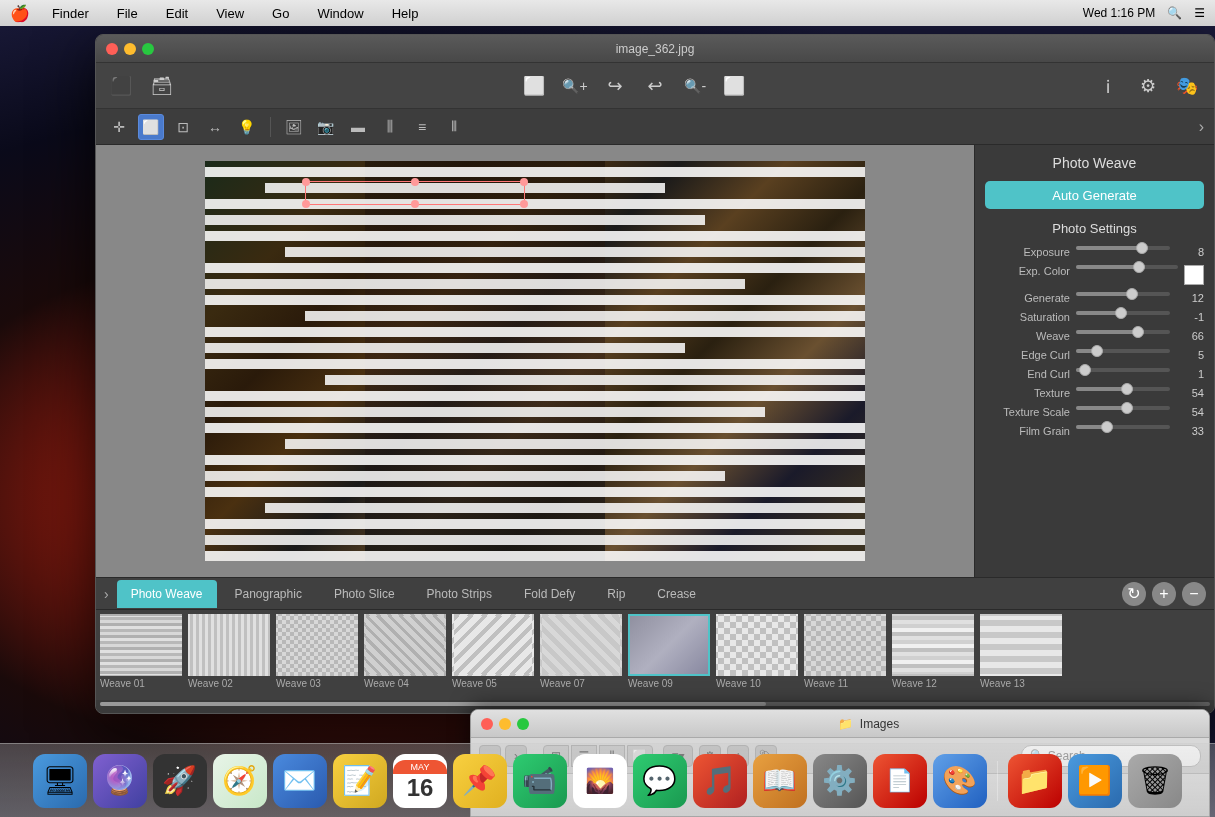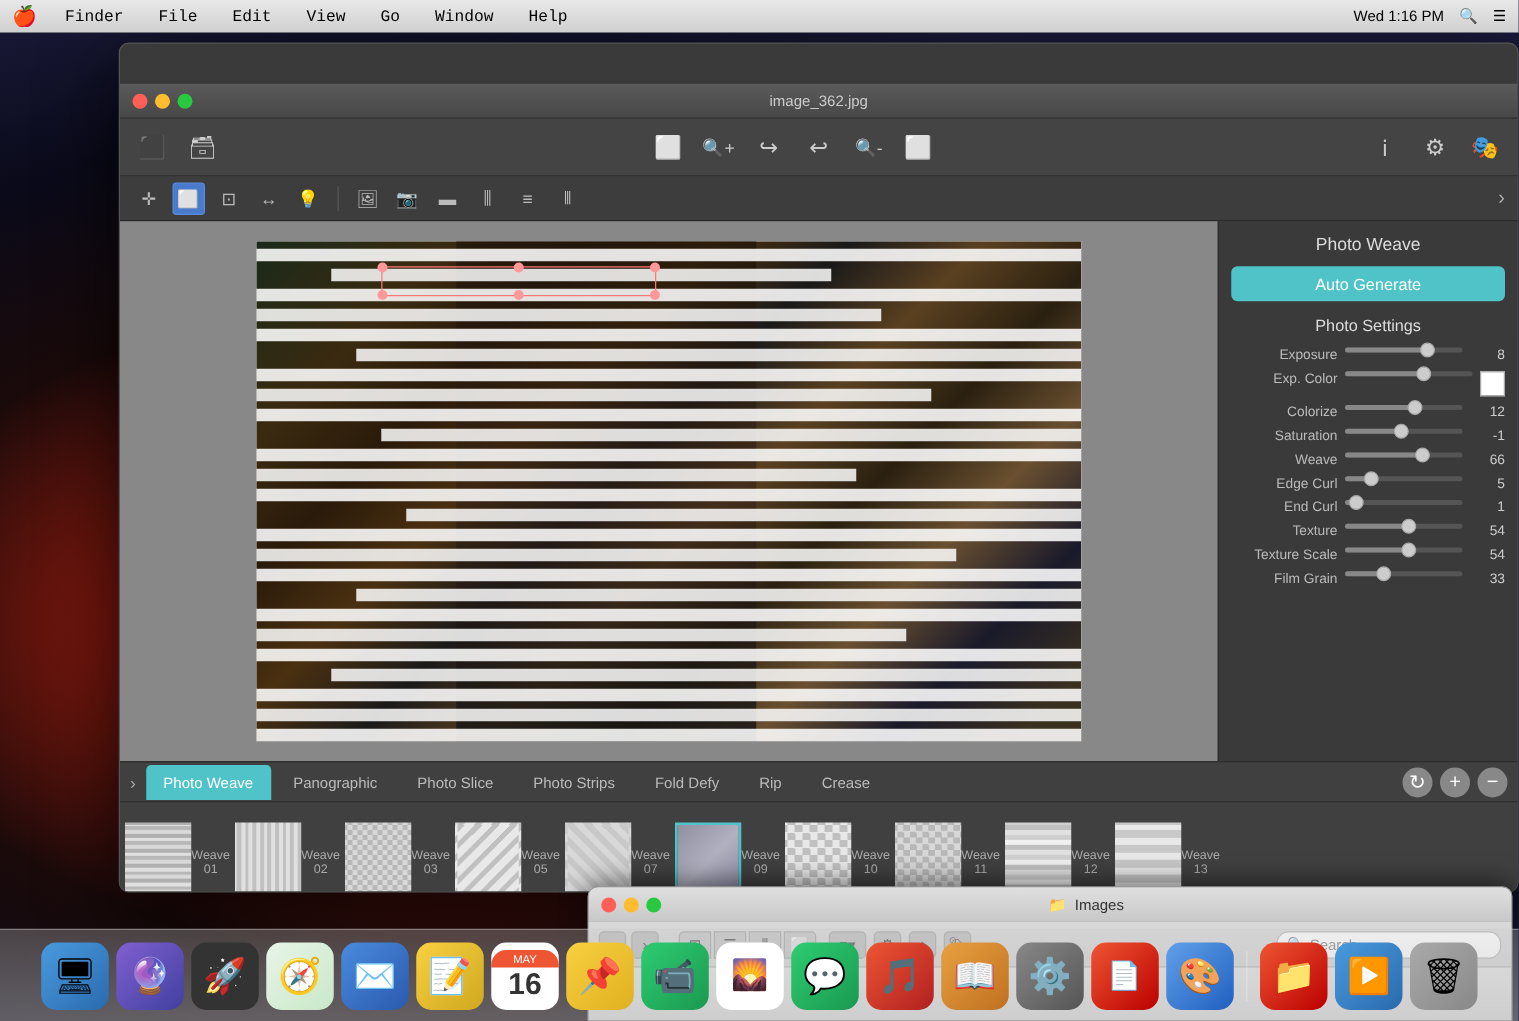--- a/index.html
+++ b/index.html
@@ -5,36 +5,35 @@
     * { margin: 0; padding: 0; box-sizing: border-box; }
     body { width: 1215px; height: 817px; background: #1a1a2e; font-family: -apple-system, BlinkMacSystemFont, 'Helvetica Neue', Arial, sans-serif; overflow: hidden; position: relative; }
 
     
     .menubar {
       width: 100%; height: 26px; background: linear-gradient(180deg, #e8e8e8, #d0d0d0);
       display: flex; align-items: center; padding: 0 10px; gap: 16px;
       font-size: 13px; font-weight: 500; color: #000; position: relative; z-index: 100;
     }
     .menubar-apple { font-size: 16px; }
-    .menubar-item { cursor: pointer; padding: 2px 6px; border-radius: 4px; font-family: Liberation Mono, monospace; }
+    .menubar-item { cursor: pointer; padding: 2px 6px; border-radius: 4px; }
     .menubar-right { margin-left: auto; display: flex; align-items: center; gap: 12px; font-size: 12px; }
 
     
     .app-window {
       position: absolute; top: 34px; left: 95px; width: 1120px; height: 680px;
       background: #3a3a3a; border-radius: 8px; box-shadow: 0 20px 60px rgba(0,0,0,0.8);
       overflow: hidden; border: 1px solid #555;
     }
 
     
     .title-bar {
       height: 28px; background: linear-gradient(180deg, #5a5a5a, #484848);
       display: flex; align-items: center; justify-content: center; position: relative;
       border-bottom: 1px solid #333;
-      margin-top: 32px;
     }
     .window-controls { position: absolute; left: 10px; display: flex; gap: 6px; }
     .window-btn { width: 12px; height: 12px; border-radius: 50%; border: none; cursor: pointer; }
     .btn-close { background: #ff5f57; }
     .btn-min { background: #febc2e; }
     .btn-max { background: #28c840; }
     .title-bar-text { font-size: 12px; color: #ccc; }
 
     
     .toolbar {
@@ -111,21 +110,21 @@
     .tab-ctrl-btn.add { background: #888; }
     .tab-ctrl-btn.remove { background: #888; }
 
     
     .thumb-strip {
       display: flex; overflow-x: hidden; padding: 4px 4px 0;
       background: #404040; height: 90px;
     }
     .thumb-item {
       flex-shrink: 0; width: 84px; margin-right: 4px; cursor: pointer;
-      display: flex; align-items: center;
+      display: flex; flex-direction: column; align-items: flex-start;
     }
     .thumb-img {
       width: 82px; height: 62px; background: #ddd; border: 2px solid transparent; overflow: hidden;
       display: flex; align-items: center; justify-content: center;
     }
     .thumb-img.selected { border-color: #4fc3c8; }
     .thumb-label { font-size: 10px; color: #aaa; margin-top: 2px; text-align: center; }
     .thumb-scroll { height: 4px; background: #666; margin: 2px 4px; border-radius: 2px; }
     .thumb-scroll-inner { height: 4px; width: 60%; background: #999; border-radius: 2px; }
 
@@ -353,21 +352,21 @@
       <div class="slider-row">
         <span class="slider-label">Exp. Color</span>
         <div class="slider-track">
           <div class="slider-fill sf-expcolor"></div>
           <div class="slider-thumb st-expcolor"></div>
         </div>
         <div class="color-swatch"></div>
       </div>
 
       <div class="slider-row">
-        <span class="slider-label">Colorize</span>
+        <span class="slider-label">Generate</span>
         <div class="slider-track">
           <div class="slider-fill sf-colorize"></div>
           <div class="slider-thumb st-colorize"></div>
         </div>
         <span class="slider-value">12</span>
       </div>
 
       <div class="slider-row">
         <span class="slider-label">Saturation</span>
         <div class="slider-track">
@@ -456,20 +455,24 @@
           <div class="thumb-img thumb-weave1"></div>
           <div class="thumb-label">Weave 01</div>
         </div>
         <div class="thumb-item">
           <div class="thumb-img thumb-weave2"></div>
           <div class="thumb-label">Weave 02</div>
         </div>
         <div class="thumb-item">
           <div class="thumb-img thumb-weave3"></div>
           <div class="thumb-label">Weave 03</div>
+        </div>
+        <div class="thumb-item">
+          <div class="thumb-img thumb-weave4"></div>
+          <div class="thumb-label">Weave 04</div>
         </div>
         <div class="thumb-item">
           <div class="thumb-img thumb-weave5"></div>
           <div class="thumb-label">Weave 05</div>
         </div>
         <div class="thumb-item">
           <div class="thumb-img thumb-weave7"></div>
           <div class="thumb-label">Weave 07</div>
         </div>
         <div class="thumb-item">

